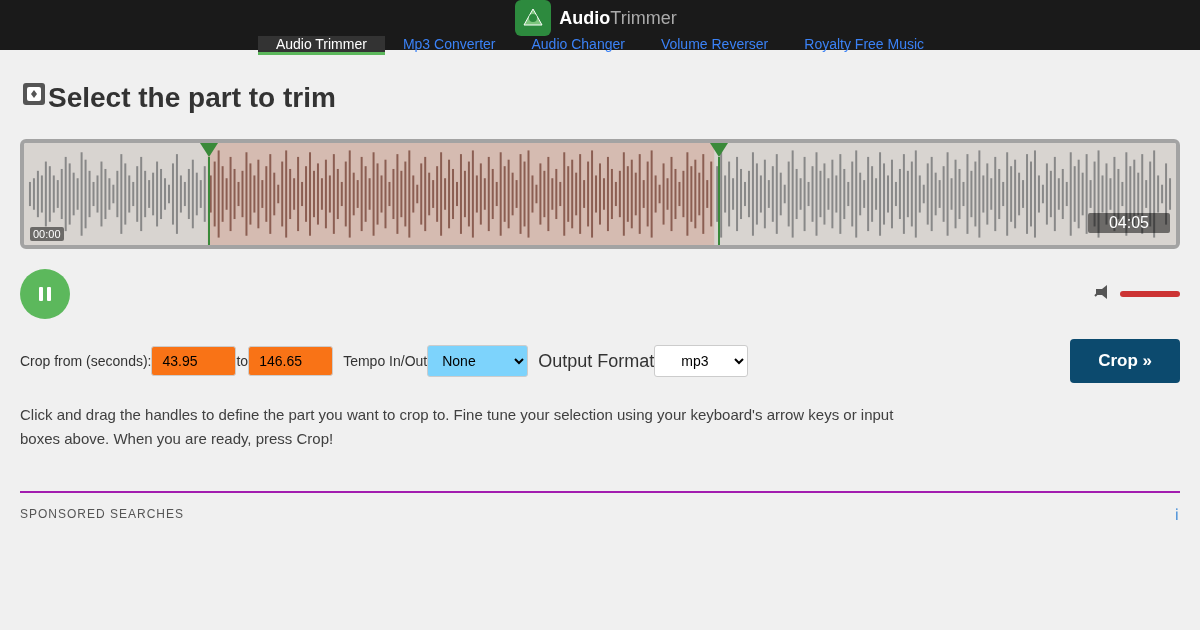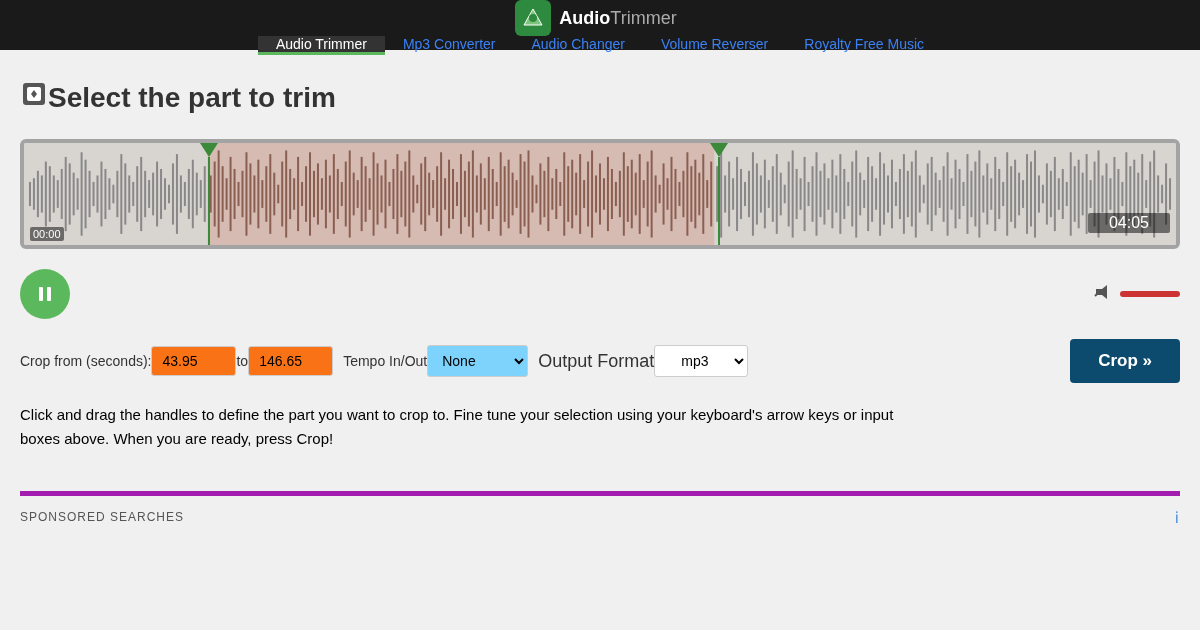--- a/index.html
+++ b/index.html
@@ -245,31 +245,31 @@
       border-radius: 4px;
       padding: 12px 28px;
       font-size: 17px;
       font-weight: bold;
       cursor: pointer;
     }
 
     
     .instructions {
       font-size: 15px;
-      color: #000000;
+      color: #404040;
       line-height: 1.6;
       max-width: 900px;
       margin-top: 12px;
     }
 
     
     .sponsored {
       margin-top: 40px;
       padding-top: 10px;
-      border-top: 5px solid #a21caf;
+      border-top: 2px solid #a21caf;
       font-size: 12px;
       color: #555;
       text-transform: uppercase;
       letter-spacing: 1px;
       display: flex;
       align-items: center;
       justify-content: space-between;
     }
 
     

